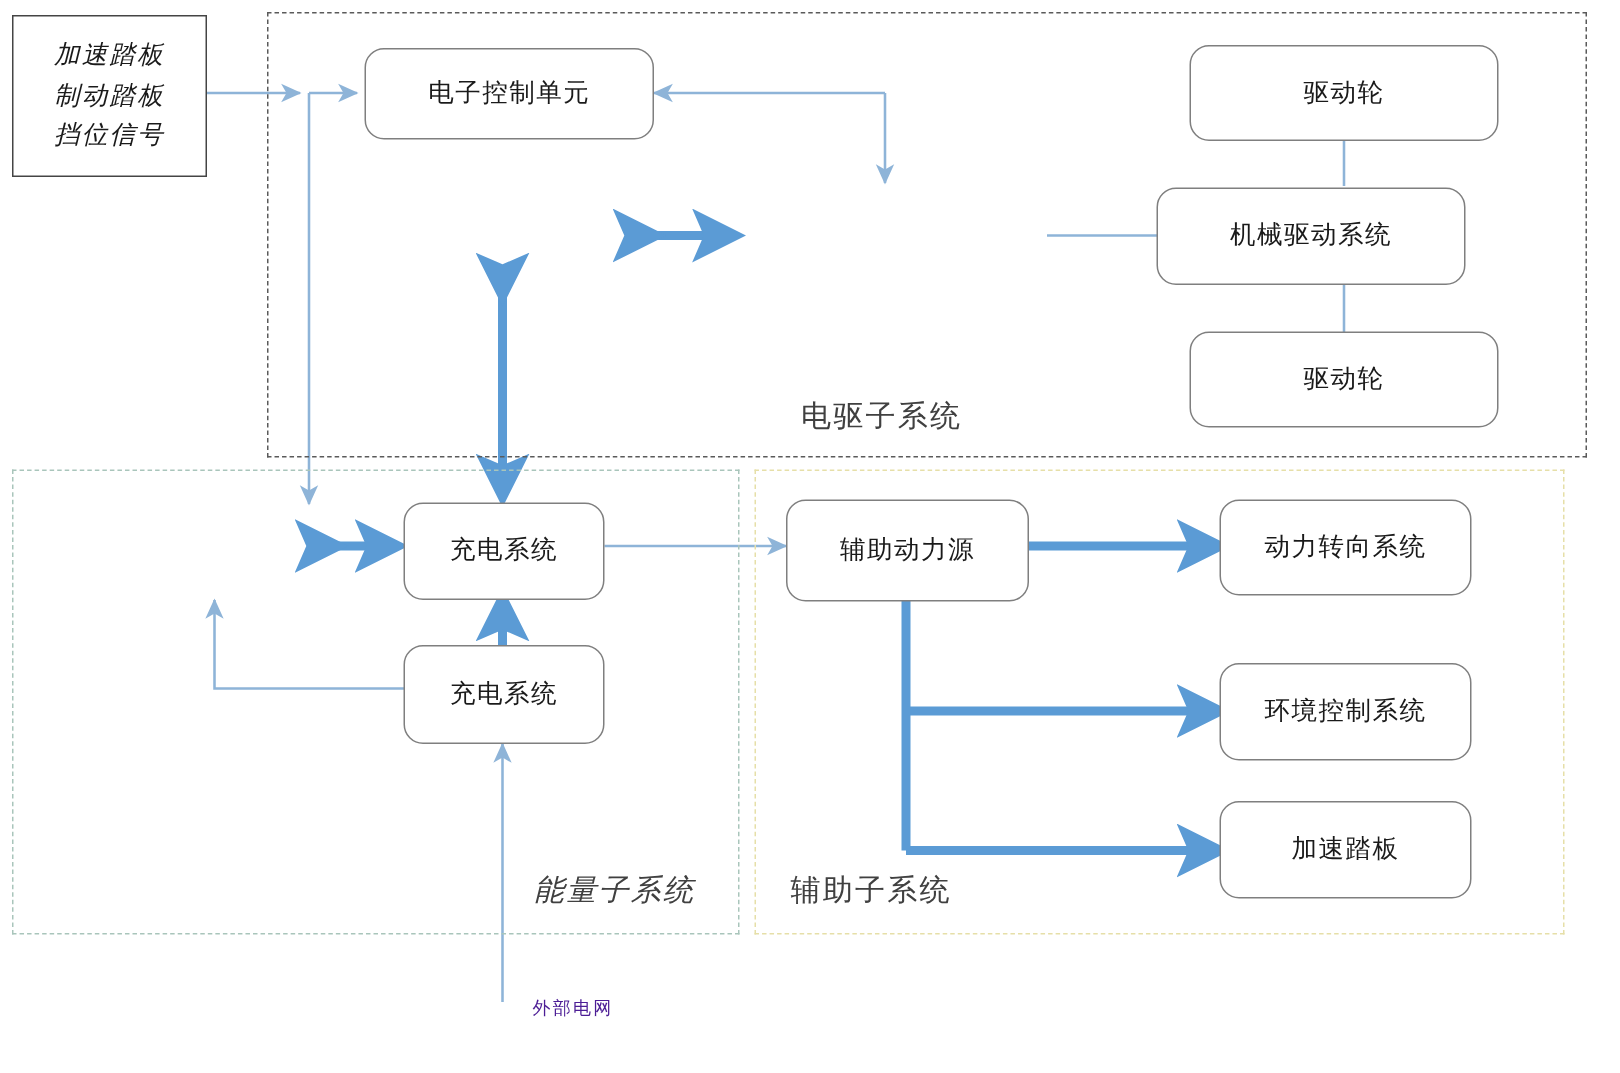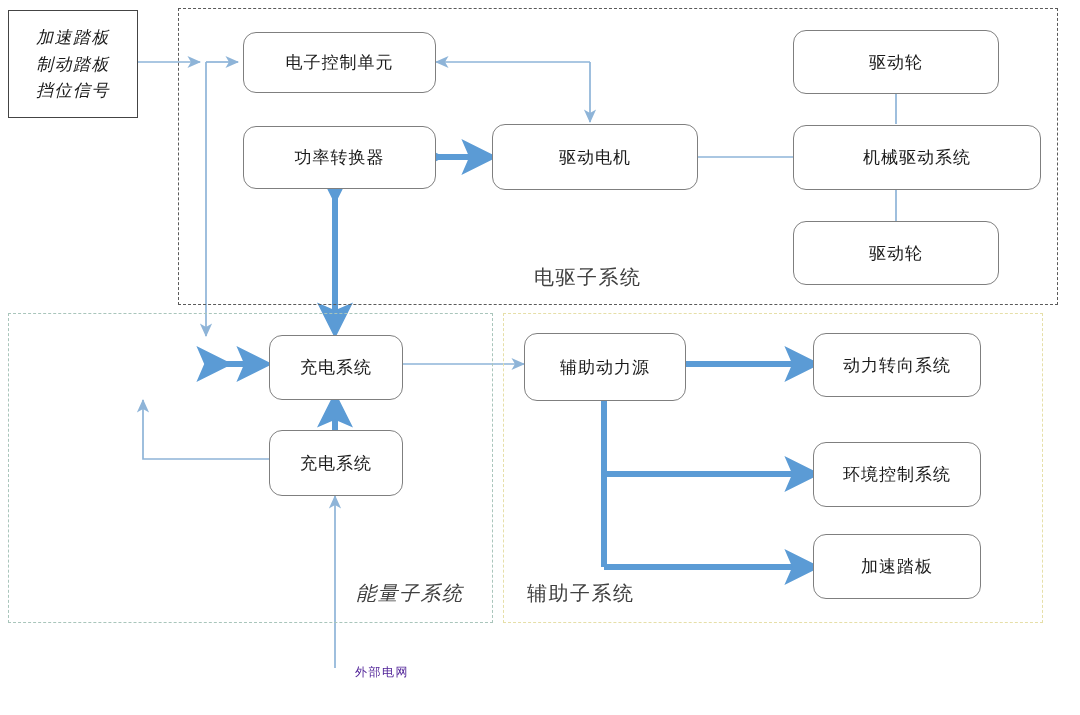--- a/index.html
+++ b/index.html
@@ -142,29 +142,23 @@
   <div class="node square" style="left:8px; top:10px; width:130px; height:108px;">
     <span>加速踏板
 制动踏板
 挡位信号</span>
   </div>
 
   <div class="node" style="left:243px; top:32px; width:193px; height:61px;align-items:center;">
     <span>电子控制单元</span>
   </div>
 
-  <div class="node" style="left:243px; top:126px; width:193px; height:63px;">
-    <span>功率转换器</span>
-  </div>
 
-  <div class="node" style="left:492px; top:124px; width:206px; height:66px;">
-    <span>驱动电机</span>
-  </div>
 
-  <div class="node" style="left:793px; top:125px; width:248px; height:65px;">
+  <div class="node" style="left:771px; top:125px; width:206px; height:65px;">
     <span>机械驱动系统</span>
   </div>
 
   <div class="node" style="left:793px; top:30px; width:206px; height:64px;">
     <span>驱动轮</span>
   </div>
 
   <div class="node" style="left:793px; top:221px; width:206px; height:64px;">
     <span>驱动轮</span>
   </div>

